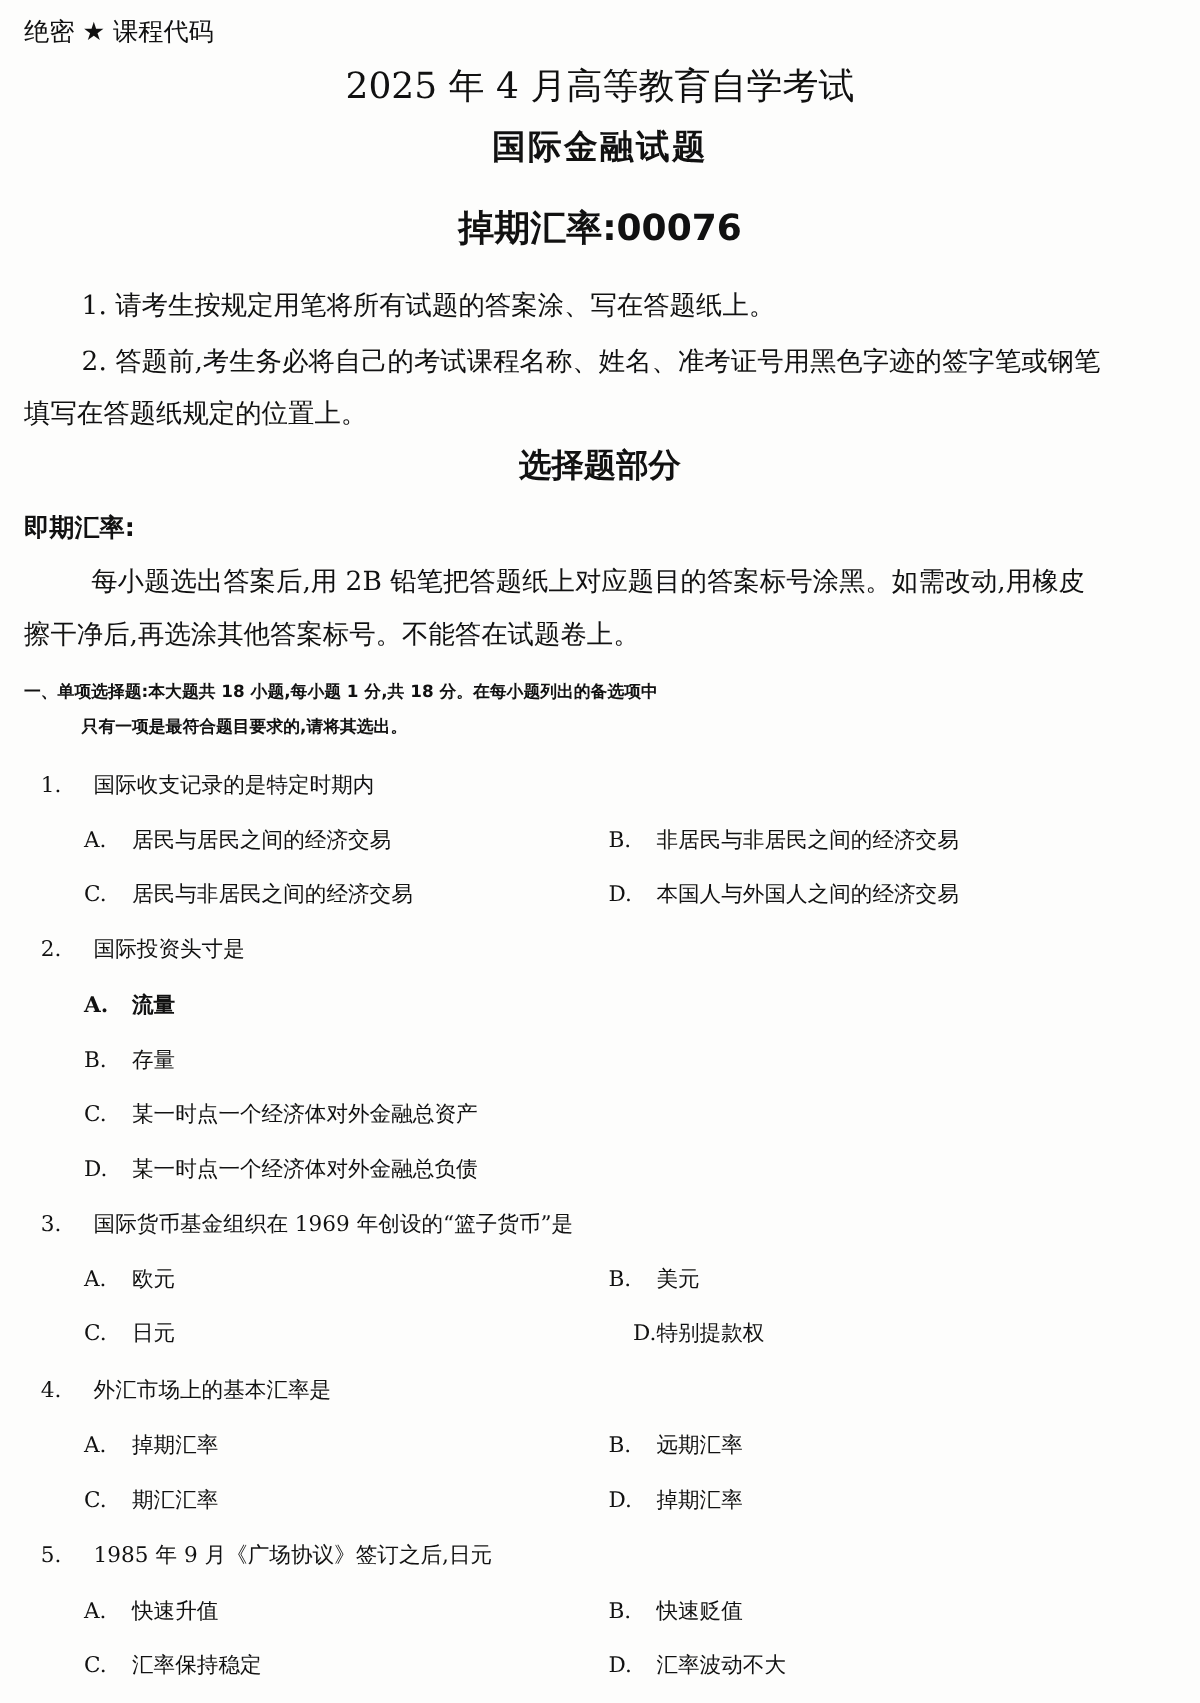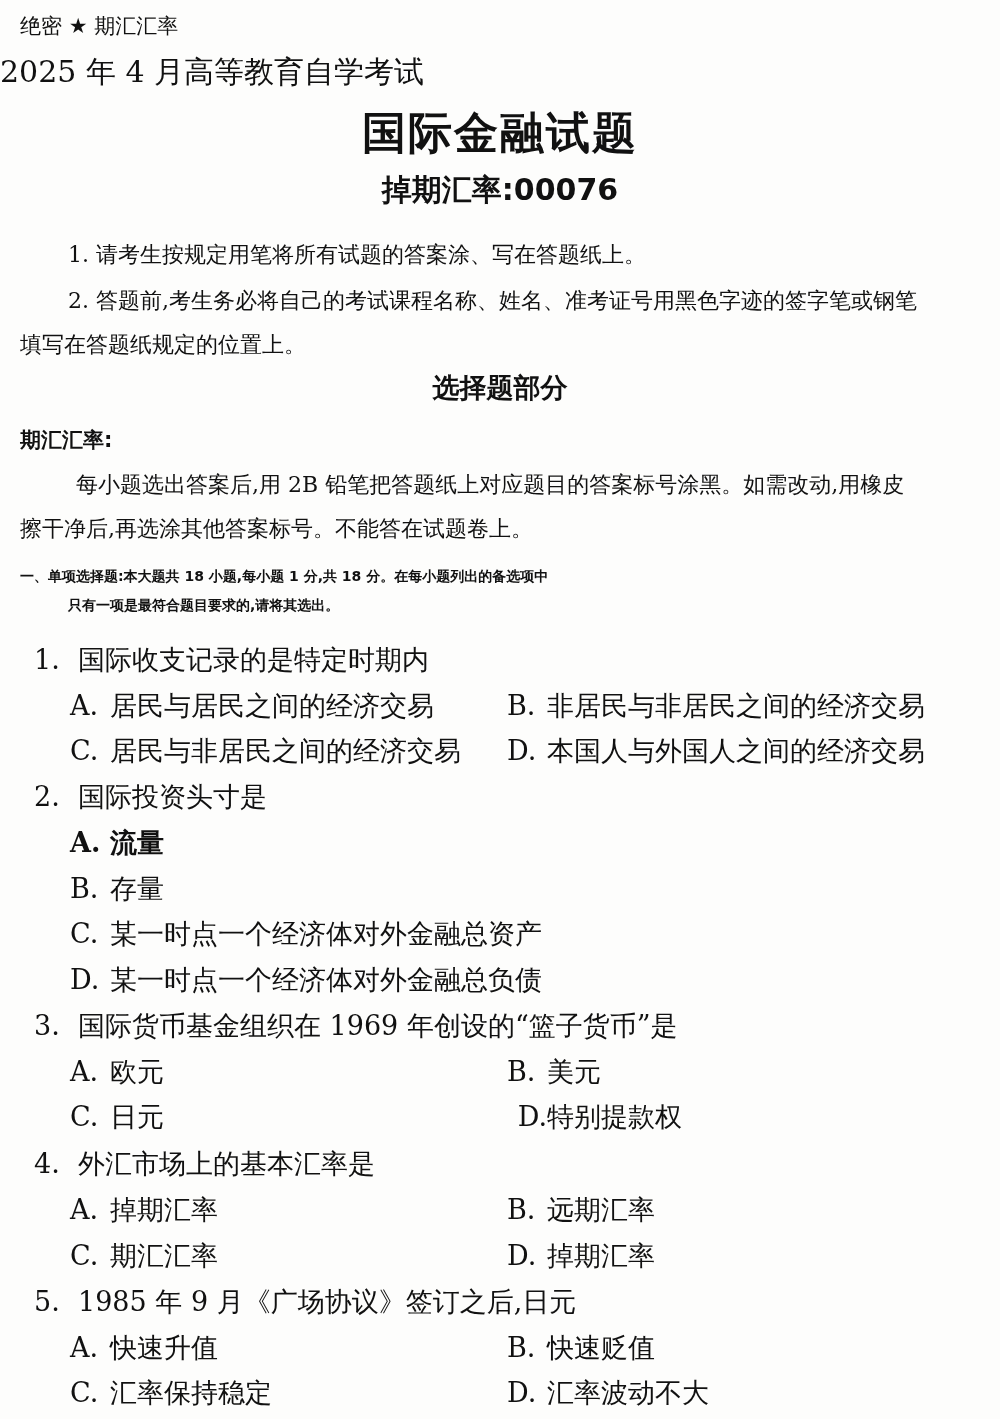--- a/index.html
+++ b/index.html
@@ -4,46 +4,46 @@
 <style>
   html, body { margin:0; padding:0; }
   body {
     width:1000px; height:1419px; overflow:hidden;
     background:#fdfdfc; color:#111;
     font-family:"DejaVu Serif","Liberation Serif",serif;
     position:relative;
   }
   .abs { position:absolute; white-space:nowrap; }
   .secret { left:20px; top:12px; font-size:21px; font-family:"DejaVu Sans","Liberation Sans",sans-serif; }
-  .exam { left:0; width:1000px; text-align:left; top:52px; font-size:30px; }
-  .title { left:0; width:1000px; text-align:center; top:104px; font-size:44px; font-weight:bold; font-family:"DejaVu Sans","Liberation Sans",sans-serif; letter-spacing:2px; }
+  .exam { left:0; width:1000px; text-align:center; top:52px; font-size:30px; }
+  .title { left:0; width:1000px; text-align:center; top:104px; font-size:28px; font-weight:bold; font-family:"DejaVu Sans","Liberation Sans",sans-serif; letter-spacing:2px; }
   .code { left:0; width:1000px; text-align:center; top:170px; font-size:30px; font-weight:bold; font-family:"DejaVu Sans","Liberation Sans",sans-serif; }
   .p { font-size:22px; }
   .sec { left:0; width:1000px; text-align:center; top:370px; font-size:27px; font-family:Liberation Sans, sans-serif; font-weight:bold; }
   .note-h { left:20px; top:426px; font-size:21px; font-weight:bold; font-family:"DejaVu Sans","Liberation Sans",sans-serif; }
   .part { font-size:14px; font-weight:bold; font-family:"DejaVu Sans","Liberation Sans",sans-serif; }
-  .q { font-size:27px; }
+  .q { font-size:18px; }
   .num { display:inline-block; width:44px; }
   .lab { display:inline-block; width:40px; }
 </style>
 </head>
 <body>
 
-<div class="abs secret">绝密 ★ 期汇汇率</div>
+<div class="abs secret">绝密 ★ 课程代码</div>
 <div class="abs exam">2025 年 4 月高等教育自学考试</div>
 <div class="abs title">国际金融试题</div>
 <div class="abs code">掉期汇率:00076</div>
 
 <div class="abs p" style="left:68px;top:240px;">1. 请考生按规定用笔将所有试题的答案涂、写在答题纸上。</div>
 <div class="abs p" style="left:68px;top:286px;">2. 答题前,考生务必将自己的考试课程名称、姓名、准考证号用黑色字迹的签字笔或钢笔</div>
 <div class="abs p" style="left:20px;top:330px;">填写在答题纸规定的位置上。</div>
 
 <div class="abs sec">选择题部分</div>
 
-<div class="abs note-h">期汇汇率:</div>
+<div class="abs note-h">即期汇率:</div>
 <div class="abs p" style="left:76px;top:470px;">每小题选出答案后,用 2B 铅笔把答题纸上对应题目的答案标号涂黑。如需改动,用橡皮</div>
 <div class="abs p" style="left:20px;top:514px;">擦干净后,再选涂其他答案标号。不能答在试题卷上。</div>
 
 <div class="abs part" style="left:20px;top:568px;">一、单项选择题:本大题共 18 小题,每小题 1 分,共 18 分。在每小题列出的备选项中</div>
 <div class="abs part" style="left:68px;top:597px;">只有一项是最符合题目要求的,请将其选出。</div>
 
 <div class="abs q" style="left:34px;top:642px;"><span class="num">1.</span><span>国际收支记录的是特定时期内</span></div>
 <div class="abs q" style="left:70px;top:688px;"><span class="lab">A.</span><span>居民与居民之间的经济交易</span></div>
 <div class="abs q" style="left:507px;top:688px;"><span class="lab">B.</span><span>非居民与非居民之间的经济交易</span></div>
 <div class="abs q" style="left:70px;top:733px;"><span class="lab">C.</span><span>居民与非居民之间的经济交易</span></div>

